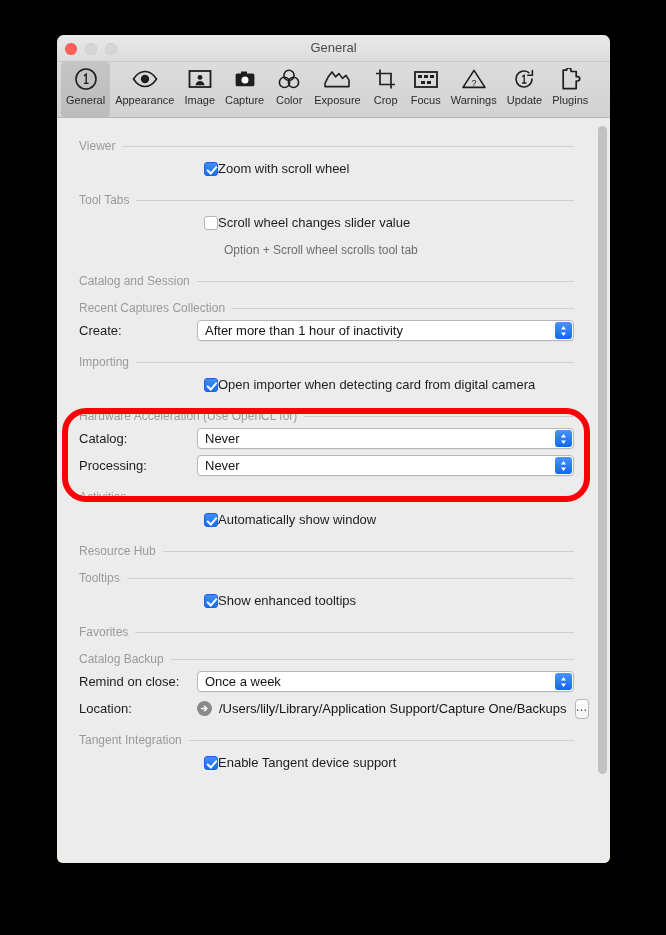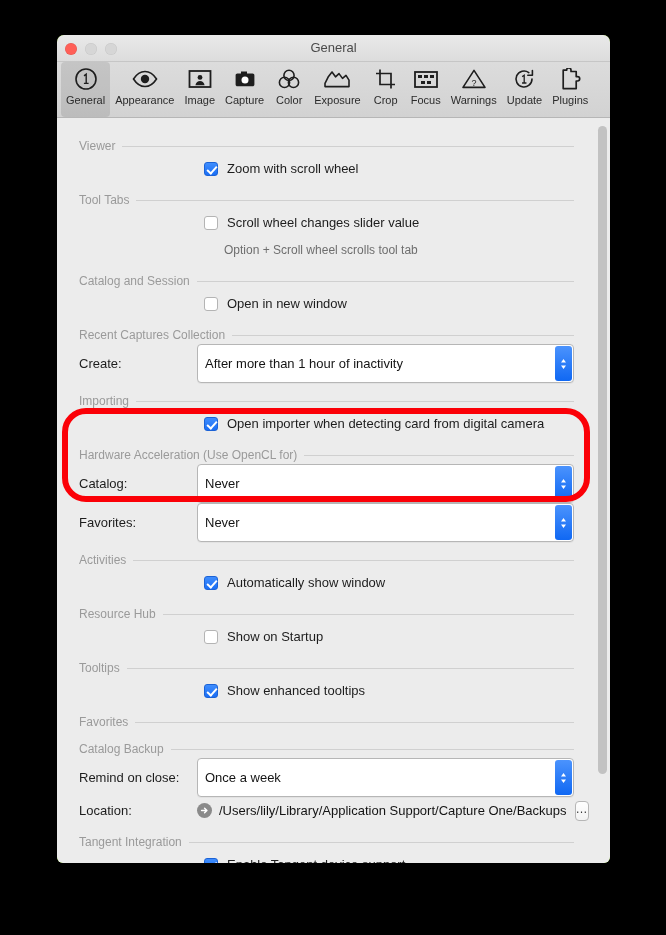--- a/index.html
+++ b/index.html
@@ -86,41 +86,41 @@
   .row.checkrow { padding-left: 125px; }
   .row.hintrow  { padding-left: 145px; }
   .hint { font-size: 12px; color: #6e6e6e; }
 
   .lbl {
     width: 118px; flex: 0 0 118px; text-align: left;
     font-size: 13px; color: #1d1d1d; padding-right: 8px;
   }
 
   
-  .cb { display: flex; align-items: center; gap: 9px; cursor: default; }
+  .cb { display: flex; align-items: center; gap: 0; cursor: default; }
   .box {
     width: 14px; height: 14px; border-radius: 3px; flex: 0 0 14px;
     background: #fff; border: 1px solid #b4b4b4;
     position: relative;
   }
   .box.on {
     background: linear-gradient(#3f8dfd, #1a6ef5);
     border-color: #1b62d6;
   }
   .box.on::after {
     content: ""; position: absolute;
     left: 4px; top: 1px; width: 4px; height: 8px;
     border: solid #fff; border-width: 0 2px 2px 0;
     transform: rotate(42deg);
   }
   .cb .t { font-size: 13px; color: #1d1d1d; white-space: nowrap; }
 
   
   .popup {
-    flex: 1 1 auto; height: 39px; position: relative;
+    flex: 1 1 auto; height: 21px; position: relative;
     background: #fff; border: 1px solid #b6b6b6; border-radius: 4px;
     display: flex; align-items: center;
     box-shadow: 0 1px 0 rgba(0,0,0,.04);
   }
   .popup .val {
     font-size: 13px; color: #141414; padding-left: 7px;
     white-space: nowrap; overflow: hidden; text-overflow: ellipsis;
   }
   .stepper {
     position: absolute; right: 1px; top: 1px; bottom: 1px; width: 17px;
@@ -312,26 +312,20 @@
           <span class="t">Scroll wheel changes slider value</span>
         </div>
       </div>
       <div class="row hintrow">
         <span class="hint">Option + Scroll wheel scrolls tool tab</span>
       </div>
 
       <div class="section-head">
         <span class="txt">Catalog and Session</span>
         <span class="rule"></span>
-      </div>
-      <div class="row checkrow">
-        <div class="cb">
-          <span class="box"></span>
-          <span class="t">Open in new window</span>
-        </div>
       </div>
 
       <div class="section-head">
         <span class="txt">Recent Captures Collection</span>
         <span class="rule"></span>
       </div>
       <div class="row">
         <span class="lbl">Create:</span>
         <div class="popup">
           <span class="val">After more than 1 hour of inactivity</span>
@@ -365,21 +359,21 @@
           <span class="val">Never</span>
           <span class="stepper">
             <svg width="9" height="14" viewBox="0 0 9 14">
                 <path d="M4.5 2 7 5.4H2Z" fill="#fff"></path>
                 <path d="M4.5 12 2 8.6h5Z" fill="#fff"></path>
               </svg>
           </span>
         </div>
       </div>
       <div class="row">
-        <span class="lbl">Favorites:</span>
+        <span class="lbl">Processing:</span>
         <div class="popup">
           <span class="val">Never</span>
           <span class="stepper">
             <svg width="9" height="14" viewBox="0 0 9 14">
                 <path d="M4.5 2 7 5.4H2Z" fill="#fff"></path>
                 <path d="M4.5 12 2 8.6h5Z" fill="#fff"></path>
               </svg>
           </span>
         </div>
       </div>
@@ -391,26 +385,20 @@
       <div class="row checkrow">
         <div class="cb">
           <span class="box on"></span>
           <span class="t">Automatically show window</span>
         </div>
       </div>
 
       <div class="section-head">
         <span class="txt">Resource Hub</span>
         <span class="rule"></span>
-      </div>
-      <div class="row checkrow">
-        <div class="cb">
-          <span class="box"></span>
-          <span class="t">Show on Startup</span>
-        </div>
       </div>
 
       <div class="section-head">
         <span class="txt">Tooltips</span>
         <span class="rule"></span>
       </div>
       <div class="row checkrow">
         <div class="cb">
           <span class="box on"></span>
           <span class="t">Show enhanced tooltips</span>

